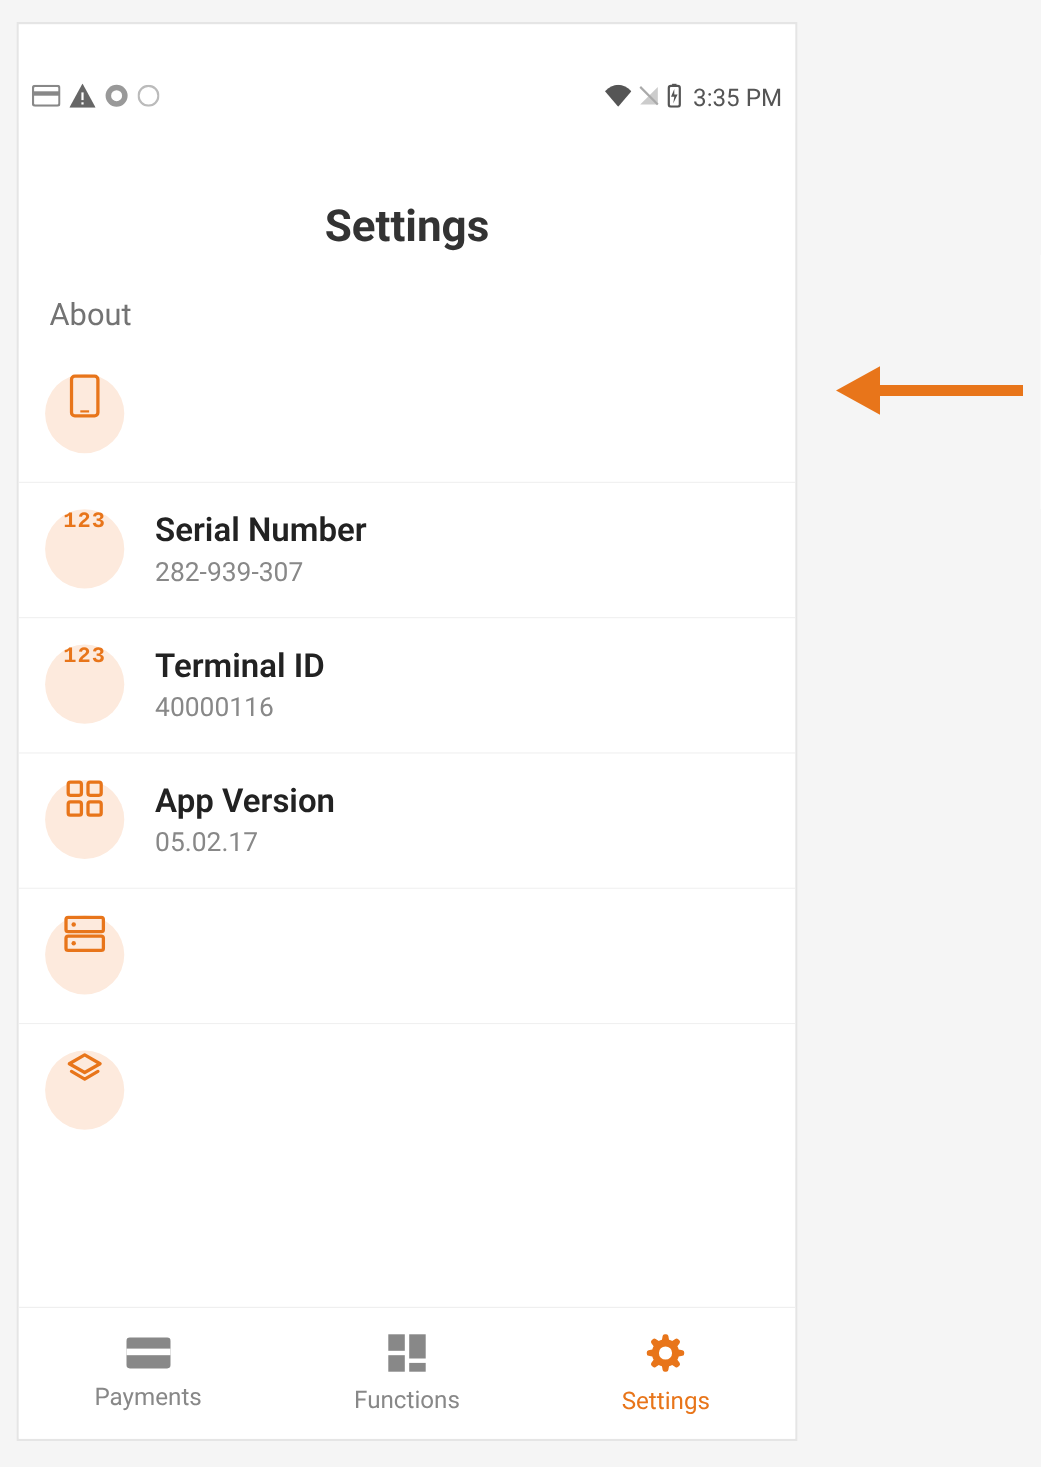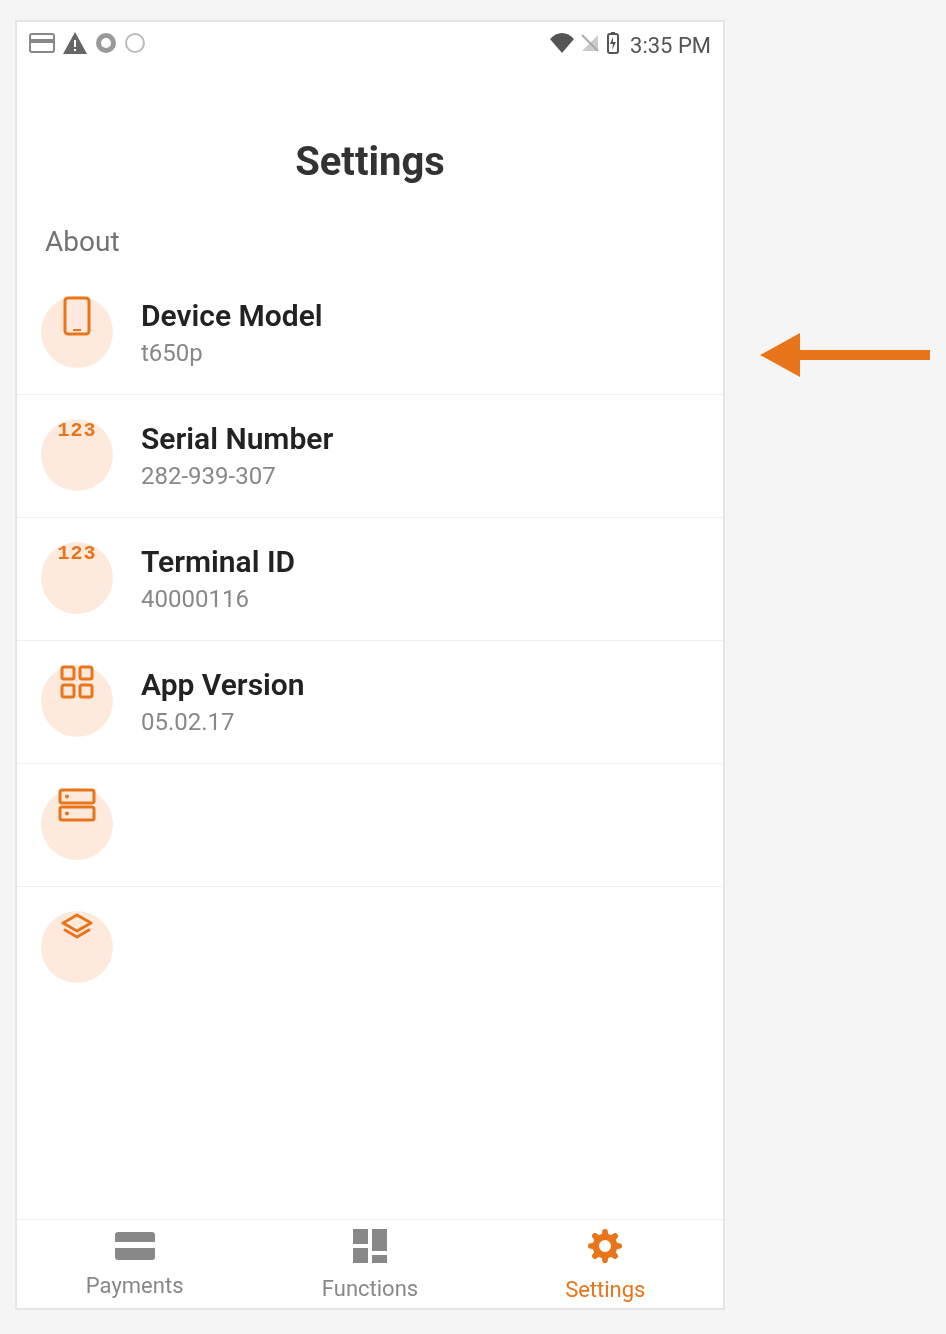--- a/index.html
+++ b/index.html
@@ -20,20 +20,21 @@
       overflow: hidden;
     }
     
     .status-bar {
       display: flex;
       align-items: center;
       justify-content: space-between;
       height: 46px;
       padding: 0 12px;
       background: #fff;
+      margin-top: 44px;
     }
     .status-left { display: flex; align-items: center; gap: 8px; }
     .status-right { display: flex; align-items: center; gap: 6px; }
     .status-right .time { font-size: 22px; color: #555; margin-left: 4px; }
 
     
     .page-title {
       text-align: center;
       font-size: 40px;
       font-weight: 700;
@@ -81,21 +82,21 @@
     .list-text .value {
       font-size: 24px;
       color: #888;
       margin-top: 6px;
     }
 
     
     .bottom-nav {
       position: absolute;
       left: 0; right: 0; bottom: 0;
-      height: 89px;
+      height: 120px;
       display: flex;
       border-top: 1px solid #eee;
       background: #fff;
     }
     .nav-item {
       flex: 1;
       display: flex;
       flex-direction: column;
       align-items: center;
       justify-content: center;
@@ -175,24 +176,20 @@
 
   <div class="list">
 
     <div class="list-item">
       <div class="list-icon-wrap">
         <svg width="28" height="40" viewBox="0 0 28 40">
             <rect x="2" y="2" width="24" height="36" rx="3" fill="none" stroke="#e8751a" stroke-width="3"></rect>
             <rect x="10" y="33" width="8" height="2" fill="#e8751a"></rect>
           </svg>
       </div>
-      <div class="list-text">
-        <div class="label">Device Model</div>
-        <div class="value">t650p</div>
-      </div>
     </div>
 
     <div class="list-item">
       <div class="list-icon-wrap">
         <span class="txt123">123</span>
       </div>
       <div class="list-text">
         <div class="label">Serial Number</div>
         <div class="value">282-939-307</div>
       </div>

